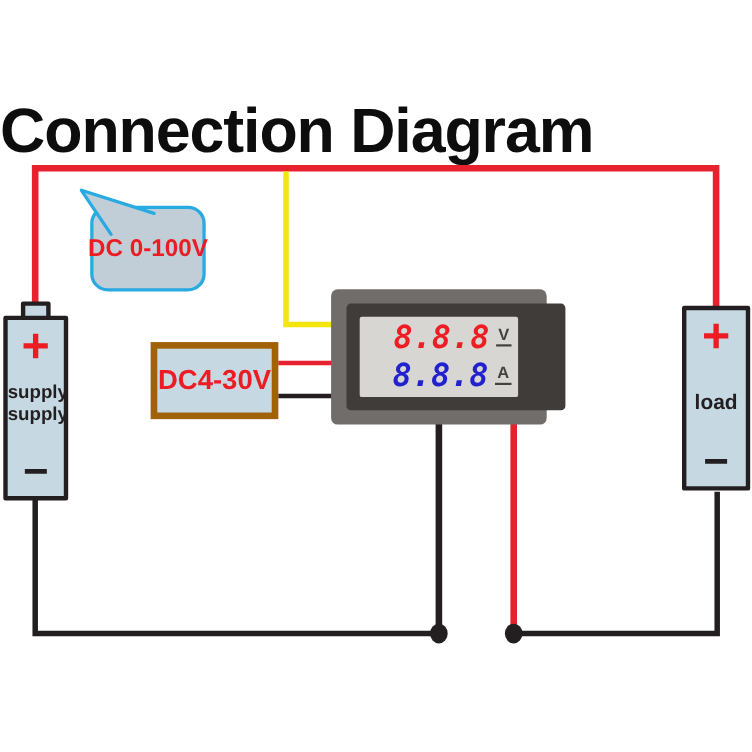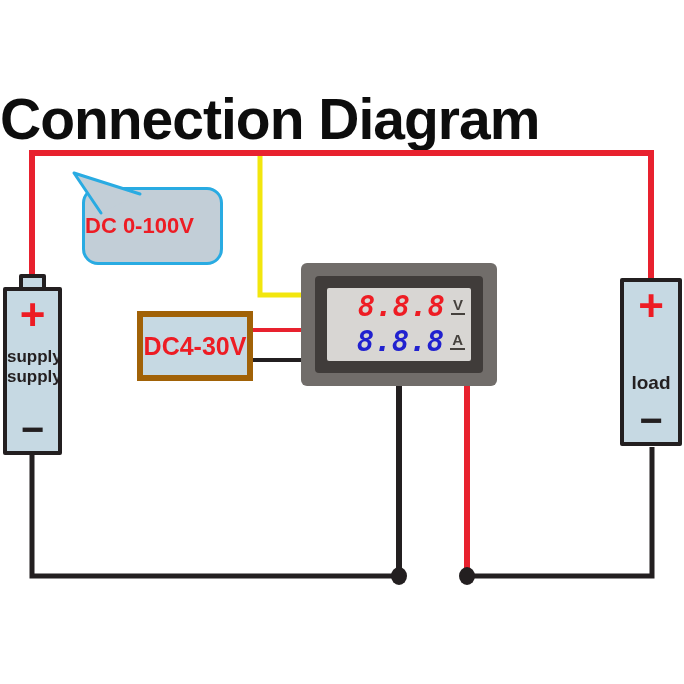--- a/index.html
+++ b/index.html
@@ -37,48 +37,48 @@
   .minus{
     position:absolute;left:0;top:118px;width:100%;text-align:center;
     font-size:40px;line-height:40px;font-weight:bold;
     color:var(--c-negative_wire,#231f20);
   }
   .comp-name{
     position:absolute;left:0;width:100%;text-align:center;font-weight:bold;
     color:var(--c-negative_wire,#231f20);
   }
   .ps-name{top:56px;font-size:17px;line-height:20px;display:flex;flex-direction:column;}
-  .load-name{top:74px;font-size:19px;line-height:22px;margin-top:16px;}
+  .load-name{top:74px;font-size:19px;line-height:22px;}
 
   .callout{
-    position:absolute;left:82px;top:187px;width:141px;height:78px;
+    position:absolute;left:82px;top:187px;width:105px;height:78px;
     box-sizing:border-box;z-index:2;
     background:var(--c-callout_fill,#c2ced7);
     border:3px solid var(--c-callout_border,#29abe2);
-    border-radius:16px;display:flex;align-items:center;
+    border-radius:16px;display:flex;align-items:center;justify-content:center;
   }
   .callout span{font-size:22px;font-weight:bold;color:var(--c-label_red,#ed1c24);white-space:nowrap;}
   .tail{position:absolute;left:58px;top:162px;z-index:3;}
 
   .rangebox{
     position:absolute;left:137px;top:311px;width:116px;height:70px;
     box-sizing:border-box;z-index:2;
     background:var(--c-component_fill,#c6d9e3);
     border:6px solid #a16207;
     display:flex;align-items:center;justify-content:center;
   }
   .rangebox span{font-size:25px;font-weight:bold;color:var(--c-label_red,#ed1c24);white-space:nowrap;}
 
   .meter{
     position:absolute;left:301px;top:263px;width:196px;height:123px;z-index:2;
     background:var(--c-meter_frame,#716d6a);border-radius:6px;
   }
   .bezel{
     position:absolute;left:14px;top:13px;width:168px;height:97px;
-    background:var(--c-meter_bezel,#403c3a);border-radius:4px;
+    background:var(--c-meter_bezel,#403c3a);border-radius:4px;padding-left:31px;
   }
   .display{
     position:absolute;left:12px;top:12px;width:144px;height:73px;
     background:var(--c-meter_display,#d8d6d3);border-radius:2px;
   }
   .drow{position:absolute;right:6px;display:flex;align-items:center;height:34px;}
   .drow.r1{top:1px;} .drow.r2{top:36px;}
   .digits{
     font-family:"DejaVu Sans Mono",monospace;font-weight:bold;font-style:italic;
     font-size:29px;letter-spacing:0px;

